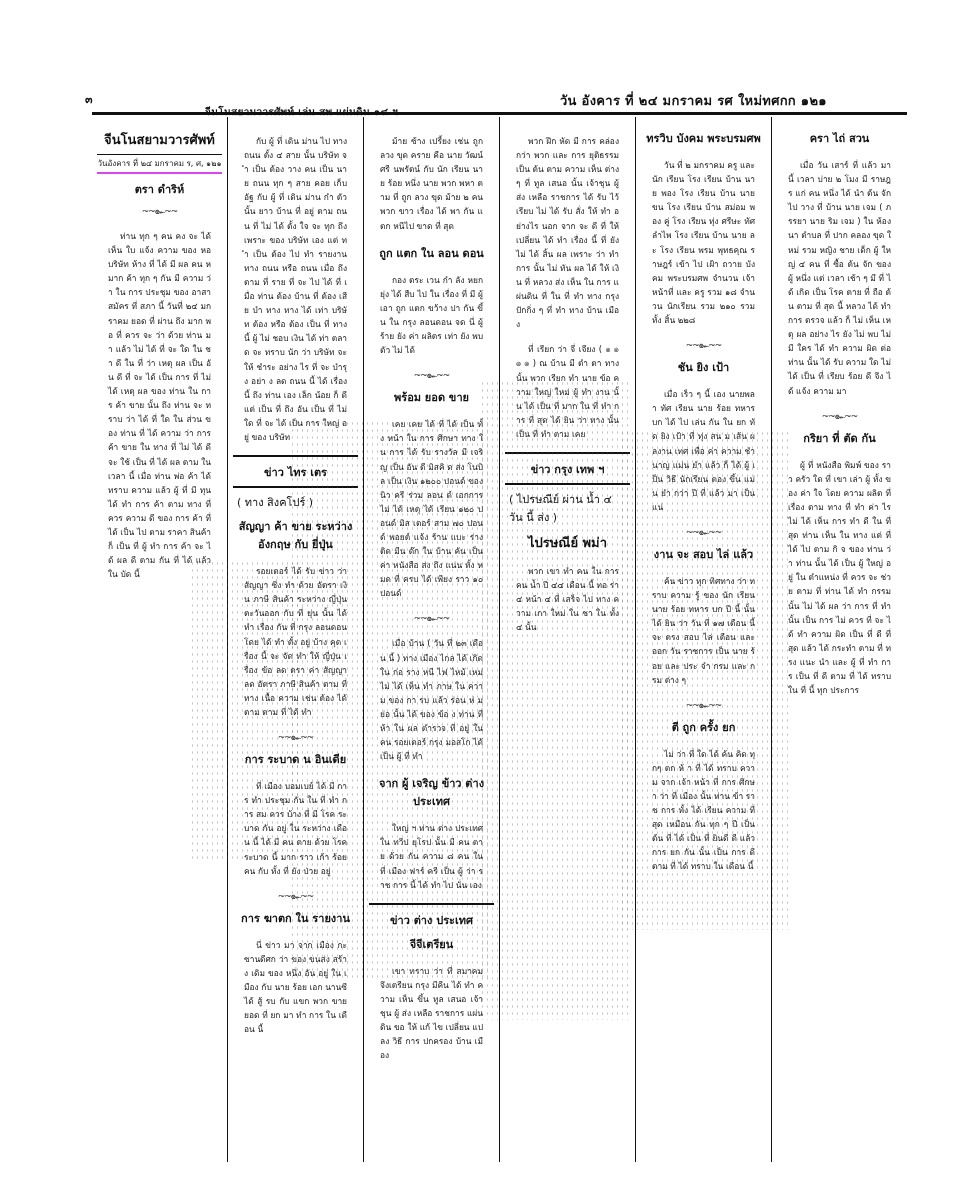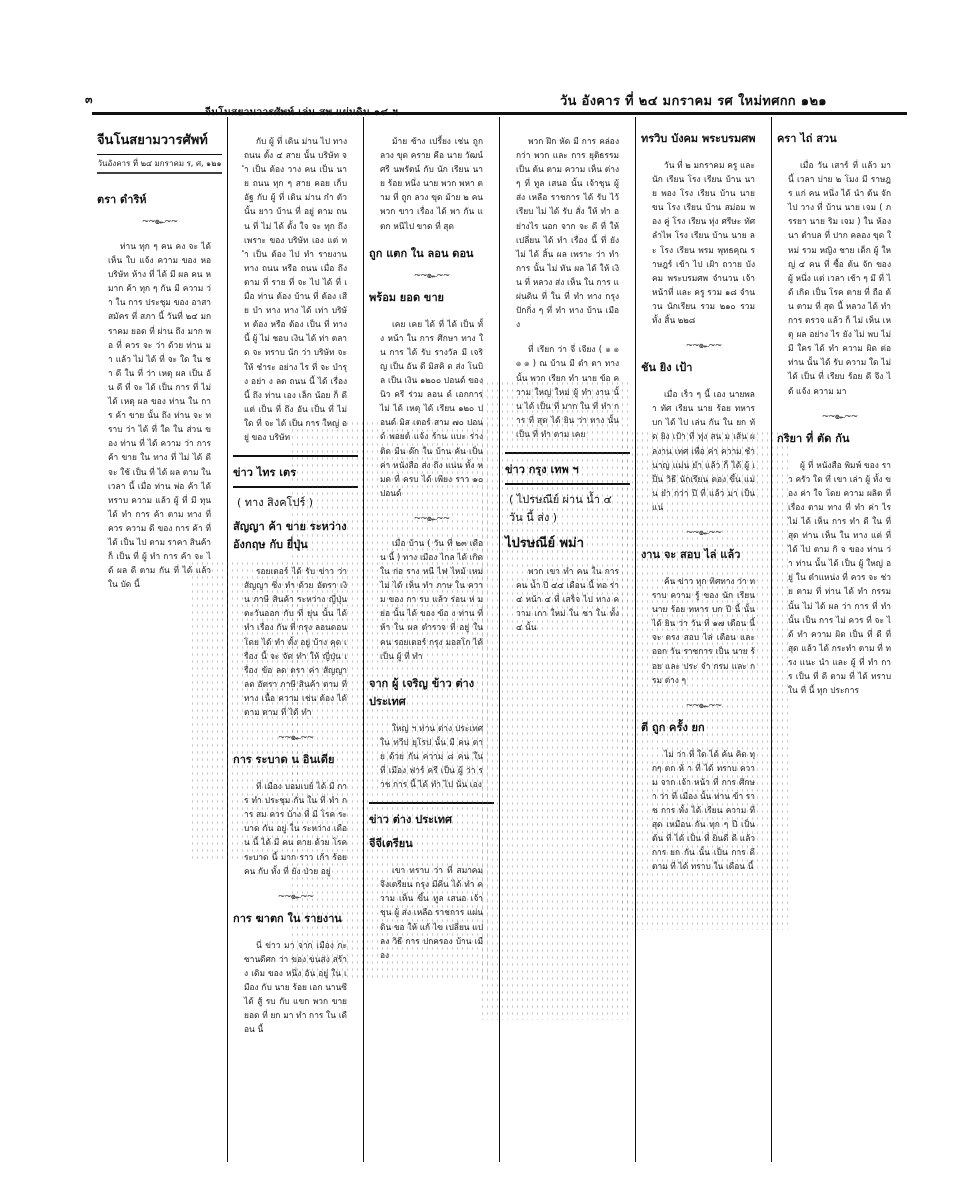--- a/index.html
+++ b/index.html
@@ -6,24 +6,24 @@
   body{width:962px;height:1200px;position:relative;overflow:hidden;
        font-family:"DejaVu Sans",sans-serif;color:#111;}
   .masthead{position:absolute;top:88px;left:0;width:962px;height:22px;}
   .page-num{position:absolute;left:85px;top:2px;font-size:11px;font-weight:bold;}
   .run-left{position:absolute;left:205px;top:0;font-size:10px;font-weight:bold;letter-spacing:0.3px;margin-top:16px;}
   .run-right{position:absolute;left:560px;top:2px;font-size:13px;font-weight:bold;letter-spacing:0.3px;}
   .rule-top{position:absolute;top:112px;left:92px;width:815px;height:3px;background:#111;}
   .cols{position:absolute;top:117px;left:92px;width:815px;height:1045px;display:flex;}
   .col{flex:1;border-right:1.5px solid #111;padding:6px 5px 0 5px;box-sizing:border-box;overflow:hidden;position:relative;}
   .col:last-child{border-right:none;}
-  .section-title{text-align:left;font-weight:bold;font-size:11px;margin:6px 0 4px 0;}
+  .section-title{text-align:center;font-weight:bold;font-size:11px;margin:6px 0 4px 0;}
   .section-title.big{font-size:13px;}
   .subtitle{font-size:11px;margin:2px 4px;}
-  .dateline{font-size:8px;text-align:center;border-top:1px solid #111;border-bottom:2px solid #404040;padding:2px 0;margin:4px 0 16px 0;}
+  .dateline{font-size:8px;text-align:center;border-top:1px solid #111;border-bottom:2px solid #d946ef;padding:2px 0;margin:4px 0 6px 0;}
   .ornament{text-align:center;font-size:9px;letter-spacing:-1px;margin:6px 0;color:#222;}
   .rule{height:2px;background:#111;margin:5px 0;}
   .body-text{font-size:8.4px;line-height:14.1px;text-align:justify;word-break:break-all;}
   .body-text p{margin:11px;text-indent:12px;}
   .speckle{position:absolute;pointer-events:none;opacity:0.35;
     background-image:radial-gradient(#555 0.6px,transparent 0.9px);background-size:5px 7px;}
 </style>
 </head>
 <body>
 
@@ -65,20 +65,23 @@
       <div class="section-title">การ ฆาตก ใน รายงาน</div>
       <div class="body-text">
         <p>นี่ ข่าว มา จาก เมือง กะซานดีศก ว่า ของ ขนส่ง สร้าง เดิม ของ หนึ่ง อัน อยู่ ใน เมือง กับ นาย ร้อย เอก นานซี ได้ สู้ รบ กับ แขก พวก ขาย ยอด ที่ ยก มา ทำ การ ใน เดือน นี้</p>
       </div>
     </div>
     <div class="col">
       <div class="body-text">
         <p>ม้าย ซ้าง เปรี้ยง เช่น ถูก ลวง ขุด คราย คือ นาย วัฒน์ ศรี นพรัตน์ กับ นัก เรียน นาย ร้อย หนึ่ง นาย พวก พหา ตาม ที่ ถูก ลวง ขุด ม้าย ๒ คน พวก ขาว เรื่อง ได้ พา กัน แตก หนีไป ขาด ที่ สุด</p>
       </div>
       <div class="section-title">ถูก แตก ใน ลอน ดอน</div>
+      <div class="body-text">
+        <p>กอง ตระ เวน กำ ลัง หยก ยุ่ง ได้ สืบ ไป ใน เรื่อง ที่ มี ผู้ เอา ถูก แตก ขว้าง ปา กัน ขึ้น ใน กรุง ลอนดอน จด นี่ ผู้ ร้าย ยัง ค่า ผลิตร เท่า ยัง พบ ตัว ไม่ ได้</p>
+      </div>
       <div class="ornament">~~๛~~</div>
       <div class="section-title">พร้อม ยอด ขาย</div>
       <div class="body-text">
         <p>เคย เคย ได้ ที่ ได้ เป็น ทั้ง หน้า ใน การ ศึกษา ทาง ใน การ ได้ รับ รางวัล มี เจริญ เป็น อัน ดี มิสคิ ด ส่ง โนบิล เป็น เงิน ๑๒๐๐ ปอนด์ ของ นิว ครี ร่วม ลอน ด์ เอกการ ไม่ ได้ เหตุ ได้ เรียน ๑๒๐ ปอนด์ มิส เตอร์ สาม ๗๐ ปอนด์ พอยต์ แจ้ง ร้าน แบะ ร่าง ติด มีน ด๊ก ใน บ้าน คัน เป็น ค่า หนังสือ ส่ง ถึง แน่น ทั้ง หมด ที่ ครบ ได้ เพียง ราว ๑๐ ปอนด์</p>
       </div>
       <div class="ornament">~~๛~~</div>
       <div class="body-text">
         <p>เมื่อ บ้าน ( วัน ที่ ๒๓ เดือน นี้ ) ทาง เมือง ไกล ได้ เกิด ใน ก่อ ราง หนี ไฟ ไหม้ เหม่ ไม่ ได้ เห็น ทำ ภาษ ใน ความ ของ กา รบ แล้ว ร่อน ห่ ม ย่อ นั้น ได้ ของ ข้อ ง ท่าน ที่ ห้า ใน ผล ตำรวจ ที่ อยู่ ใน คน รอยเตอร์ กรุง มอสโก ได้ เป็น ผู้ ที่ ทำ</p>
       </div>
       <div class="section-title">จาก ผู้ เจริญ ข้าว ต่าง ประเทศ</div>

